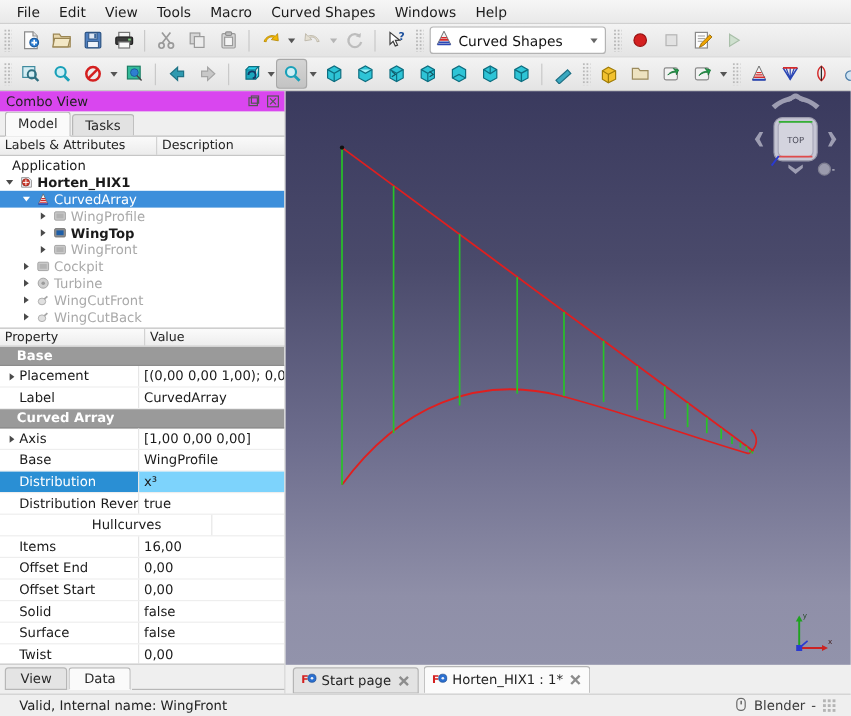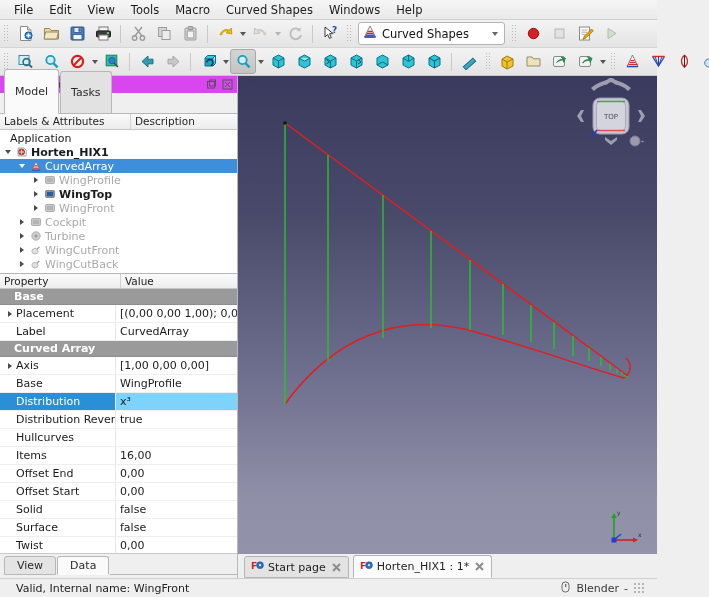--- a/index.html
+++ b/index.html
@@ -3,21 +3,21 @@
 <meta charset="utf-8">
 <style>
   html,body{margin:0;padding:0;}
   body{
     width:709px;height:597px;overflow:hidden;
     font-family:"DejaVu Sans","Liberation Sans",sans-serif;
     font-size:11px;color:#1a1a1a;
     background:#efefef;
     -webkit-font-smoothing:antialiased;
   }
-  #app{position:relative;width:657px;height:597px;display:flex;flex-direction:column;}
+  #app{position:relative;width:709px;height:597px;display:flex;flex-direction:column;}
 
   
   .menubar{height:19px;background:linear-gradient(#f6f6f6,#e9e9e9);
     border-bottom:1px solid #d0d0d0;display:flex;align-items:center;padding-left:6px;flex:0 0 auto;}
   .menubar .mi{padding:2px 8px;font-size:11.5px;color:#1b1b1b;white-space:nowrap;}
 
   
   .toolbar{height:27px;background:linear-gradient(#f3f3f3,#e4e4e4);
     display:flex;align-items:center;flex:0 0 auto;border-bottom:1px solid #d5d5d5;}
   .toolbar.second{border-bottom:1px solid #c8c8c8;}
@@ -45,21 +45,21 @@
     border-right:1px solid #b9b9b9;min-height:0;}
   .right{flex:1 1 auto;display:flex;flex-direction:column;min-width:0;min-height:0;background:#efefef;}
 
   
   .panelhead{height:17px;display:flex;align-items:center;background:#d946ef;padding:0 3px 0 5px;flex:0 0 auto;}
   .panelhead .t{flex:1;font-size:11px;color:#222;}
   .phbtn{width:13px;height:13px;margin-left:3px;display:flex;align-items:center;justify-content:center;}
   .phbtn svg{display:block;}
   .tabrow{display:flex;align-items:flex-end;height:20px;background:#efefef;padding-left:4px;flex:0 0 auto;
     border-bottom:1px solid #b7b7b7;}
-  .ptab{height:17px;line-height:17px;padding:12px 10px;font-size:11px;background:#e2e2e2;
+  .ptab{height:17px;line-height:17px;padding:0 10px;font-size:11px;background:#e2e2e2;
     border:1px solid #b7b7b7;border-bottom:none;border-radius:3px 3px 0 0;margin-right:1px;color:#2a2a2a;margin-top:20px;}
   .ptab.sel{background:#fafafa;height:19px;line-height:19px;border-bottom:1px solid #fafafa;
     margin-bottom:-1px;}
 
   
   .treehdr{display:flex;height:15px;background:linear-gradient(#fafafa,#ececec);
     border-bottom:1px solid #c6c6c6;flex:0 0 auto;}
   .treehdr div{font-size:10.5px;color:#242424;padding:1px 0 0 4px;}
   .th1{width:126px;border-right:1px solid #d2d2d2;}
   .th2{flex:1;}
@@ -78,21 +78,21 @@
   .tlbl{padding-left:2px;}
   .ind1{padding-left:8px;}
 
   
   .prophdr{display:flex;height:14px;background:linear-gradient(#fbfbfb,#ededed);
     border-bottom:1px solid #c6c6c6;flex:0 0 auto;}
   .prophdr div{font-size:10.5px;color:#242424;padding:0 0 0 4px;line-height:14px;}
   .ph1{width:116px;border-right:1px solid #d2d2d2;}
   .ph2{flex:1;}
   .proptable{flex:1 1 auto;background:#fff;overflow:hidden;min-height:0;}
-  .prow{display:flex;height:17px;align-items:center;border-bottom:1px solid #eeeeee;font-size:11px;}
+  .prow{display:flex;height:17px;align-items:center;border-bottom:1px solid #eeeeee;font-size:11px;justify-content:center;}
   .prow .pk{width:116px;flex:0 0 116px;border-right:1px solid #e6e6e6;height:17px;line-height:17px;
     padding-left:4px;overflow:hidden;white-space:nowrap;box-sizing:border-box;}
   .prow .pv{flex:1;height:17px;line-height:17px;padding-left:4px;overflow:hidden;white-space:nowrap;}
   .prow.group{background:#9a9a9a;color:#fff;font-weight:bold;height:15px;border-bottom:1px solid #8c8c8c;}
   .prow.group .pk{width:100%;flex:1;border-right:none;height:15px;line-height:15px;padding-left:14px;}
   .prow.sel .pk{background:#2a8fd4;color:#fff;}
   .prow.sel .pv{background:#7dd3fc;}
   .pexp{width:12px;height:17px;display:inline-flex;align-items:center;justify-content:center;
     vertical-align:top;}
   .pexp i{width:0;height:0;border-top:3.5px solid transparent;border-bottom:3.5px solid transparent;

